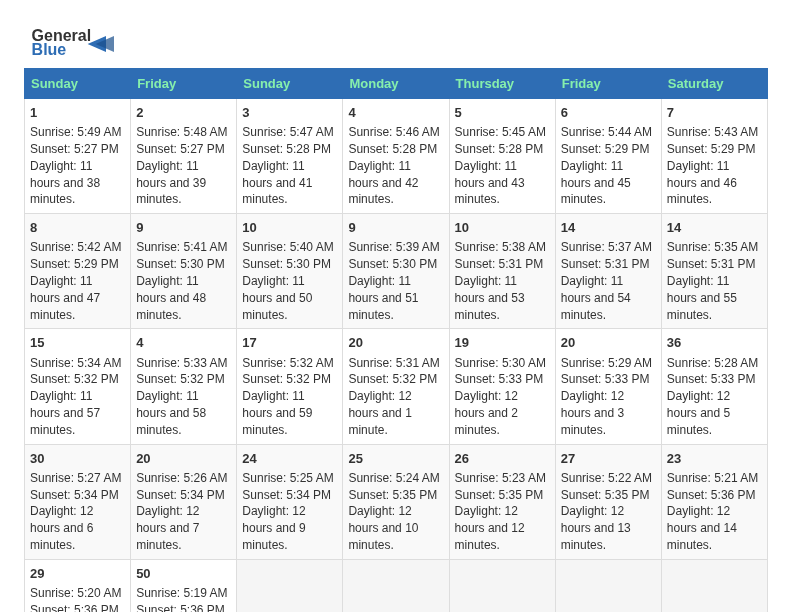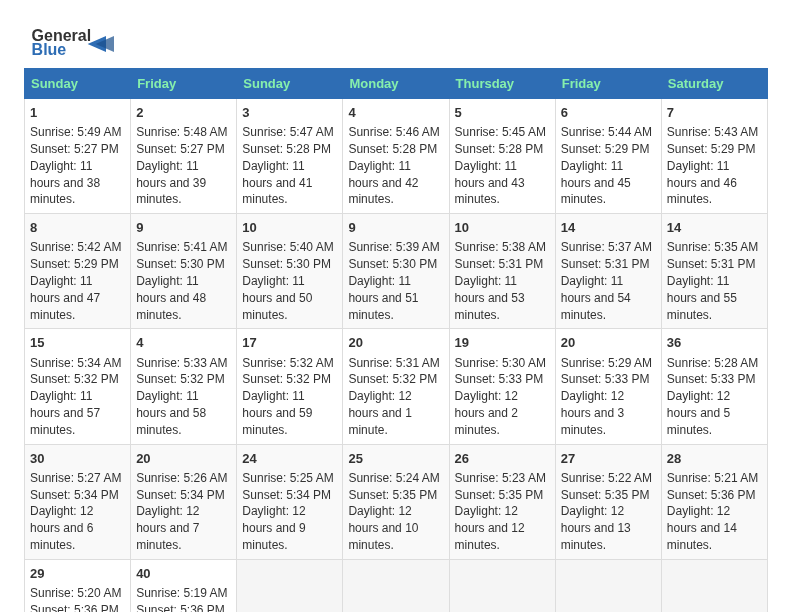--- a/index.html
+++ b/index.html
@@ -223,31 +223,31 @@
         </td>
         <td>
           <span class="day-num">26</span>
           <div class="cell-text">Sunrise: 5:23 AM<br>Sunset: 5:35 PM<br>Daylight: 12 hours and 12 minutes.</div>
         </td>
         <td>
           <span class="day-num">27</span>
           <div class="cell-text">Sunrise: 5:22 AM<br>Sunset: 5:35 PM<br>Daylight: 12 hours and 13 minutes.</div>
         </td>
         <td>
-          <span class="day-num">28</span>
+          <span class="day-num">23</span>
           <div class="cell-text">Sunrise: 5:21 AM<br>Sunset: 5:36 PM<br>Daylight: 12 hours and 14 minutes.</div>
         </td>
       </tr>
       <tr>
         <td>
           <span class="day-num">29</span>
           <div class="cell-text">Sunrise: 5:20 AM<br>Sunset: 5:36 PM<br>Daylight: 12 hours and 16 minutes.</div>
         </td>
         <td>
-          <span class="day-num">40</span>
+          <span class="day-num">50</span>
           <div class="cell-text">Sunrise: 5:19 AM<br>Sunset: 5:36 PM<br>Daylight: 12 hours and 17 minutes.</div>
         </td>
         <td class="empty-cell"></td>
         <td class="empty-cell"></td>
         <td class="empty-cell"></td>
         <td class="empty-cell"></td>
         <td class="empty-cell"></td>
       </tr>
     </tbody>
 </table>

